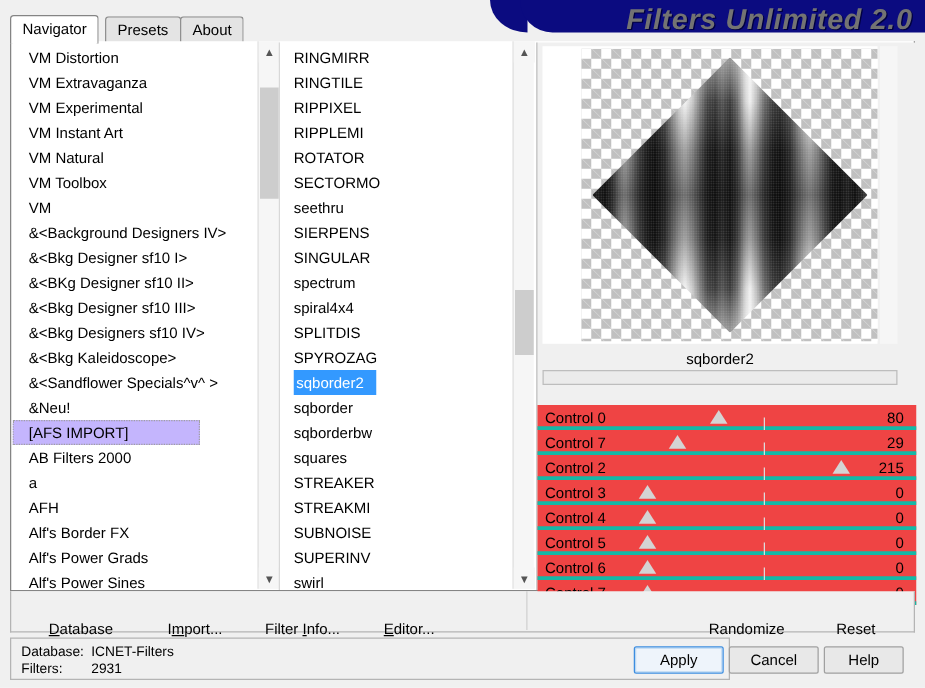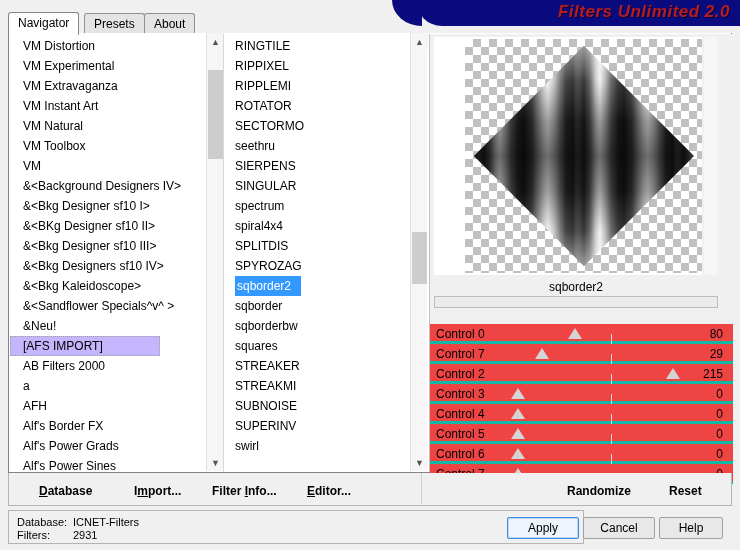--- a/index.html
+++ b/index.html
@@ -26,23 +26,23 @@
     background: #0b0b80;
     border-bottom-left-radius: 26px 26px;
   }
   .banner-curve {
     position: absolute; right: 318px; top: 0; width: 30px; height: 26px;
     background: #0b0b80;
     border-bottom-left-radius: 30px 26px;
   }
   .banner-text {
     position: absolute; right: 10px; top: 2px;
-    color: #b91c1c;
+    color: #737373;
     font-style: italic; font-weight: bold;
-    font-size: 17px;
+    font-size: 23px;
     letter-spacing: 0.5px;
     white-space: nowrap;
     text-shadow: 1px 1px 0 #000040;
   }
 
   
   .tabstrip {
     position: absolute; left: 8px; top: 12px; width: 724px; height: 22px; padding-left: 33px;
   }
   .tab {
@@ -243,23 +243,23 @@
     position: absolute; left: 8px; top: 473px; width: 724px; height: 33px;
     background: #f0f0f0;
     border: 1px solid #b4b4b4;
     border-top: none;
   }
   .linkbar-sep {
     position: absolute; left: 412px; top: 0; width: 1px; height: 31px;
     background: #d0d0d0;
   }
   .linkbtn {
-    position: absolute; top: 11px;
-    font-size: 12px; color: #000;
-    font-weight: bold;
+    position: absolute; top: 23px;
+    font-size: 12px; color: #000;
+    font-weight: normal;
     white-space: nowrap;
   }
   .linkbtn u { text-decoration: underline; }
 
   
   .statusbar {
     position: absolute; left: 8px; top: 510px; width: 576px; height: 34px;
     background: #f0f0f0;
     border: 1px solid #b4b4b4;
   }
@@ -299,22 +299,22 @@
     <div class="tab active" style="left:0px;">Navigator</div>
     <div class="tab" style="left:76px;">Presets</div>
     <div class="tab" style="left:136px;">About</div>
   </div>
 
   <div class="client">
 
     <div class="listpane" id="left-list">
       <div class="list-items" id="left-items">
           <div class="list-item">VM Distortion</div>
+          <div class="list-item">VM Extravaganza</div>
           <div class="list-item">VM Experimental</div>
-          <div class="list-item">VM Extravaganza</div>
           <div class="list-item">VM Instant Art</div>
           <div class="list-item">VM Natural</div>
           <div class="list-item">VM Toolbox</div>
           <div class="list-item">VM</div>
           <div class="list-item">&amp;&lt;Background Designers IV&gt;</div>
           <div class="list-item">&amp;&lt;Bkg Designer sf10 I&gt;</div>
           <div class="list-item">&amp;&lt;BKg Designer sf10 II&gt;</div>
           <div class="list-item">&amp;&lt;Bkg Designer sf10 III&gt;</div>
           <div class="list-item">&amp;&lt;Bkg Designers sf10 IV&gt;</div>
           <div class="list-item">&amp;&lt;Bkg Kaleidoscope&gt;</div>
@@ -331,20 +331,21 @@
     </div>
     <div class="vscroll" style="left:197px;">
       <div class="arrow up">▲</div>
       <div class="thumb" id="left-thumb" style="top: 37.2px; height: 88.88px;"></div>
       <div class="arrow down">▼</div>
     </div>
     <div class="divider-v" style="left:214px;"></div>
 
     <div class="listpane" id="mid-list">
       <div class="list-items" id="mid-items">
+          <div class="list-item">RINGMIRR</div>
           <div class="list-item">RINGTILE</div>
           <div class="list-item">RIPPIXEL</div>
           <div class="list-item">RIPPLEMI</div>
           <div class="list-item">ROTATOR</div>
           <div class="list-item">SECTORMO</div>
           <div class="list-item">seethru</div>
           <div class="list-item">SIERPENS</div>
           <div class="list-item">SINGULAR</div>
           <div class="list-item">spectrum</div>
           <div class="list-item">spiral4x4</div>

